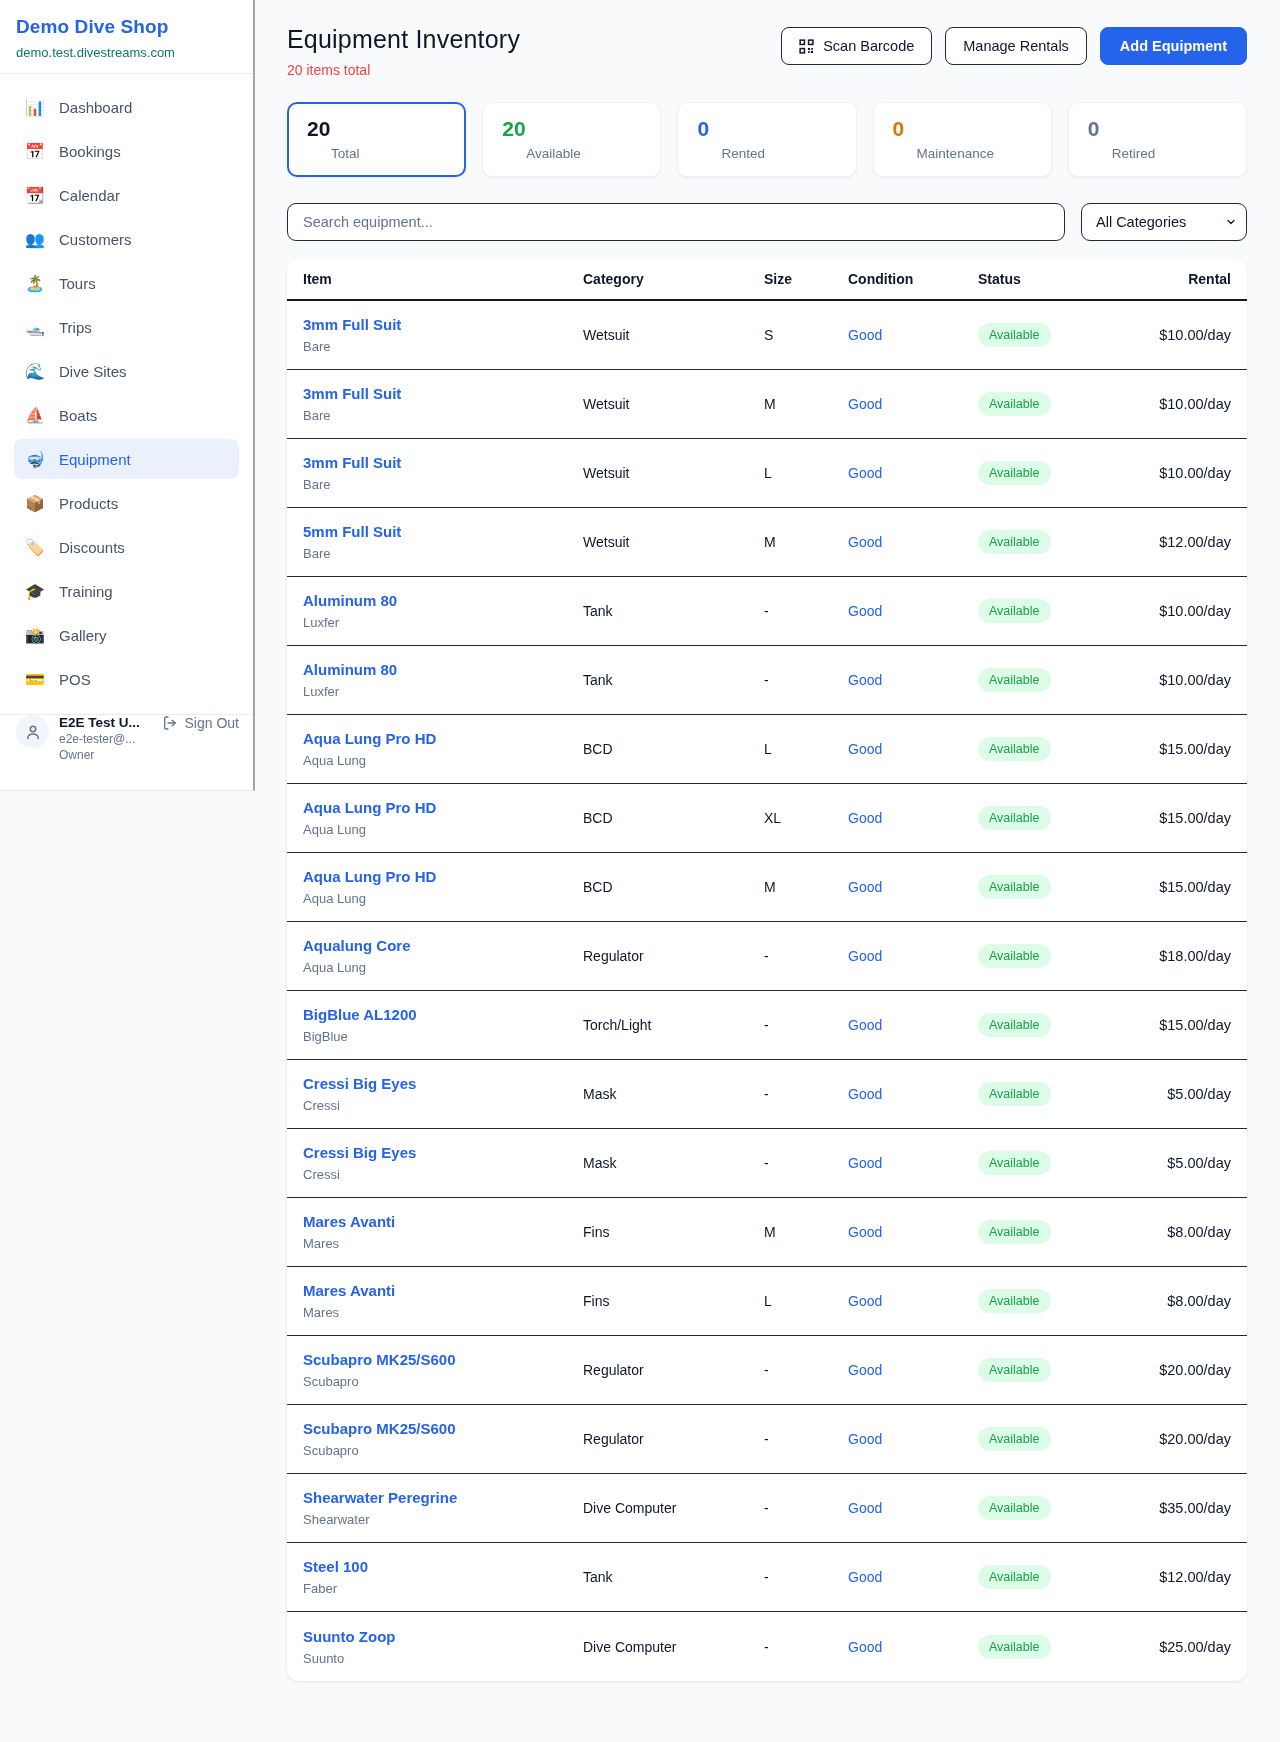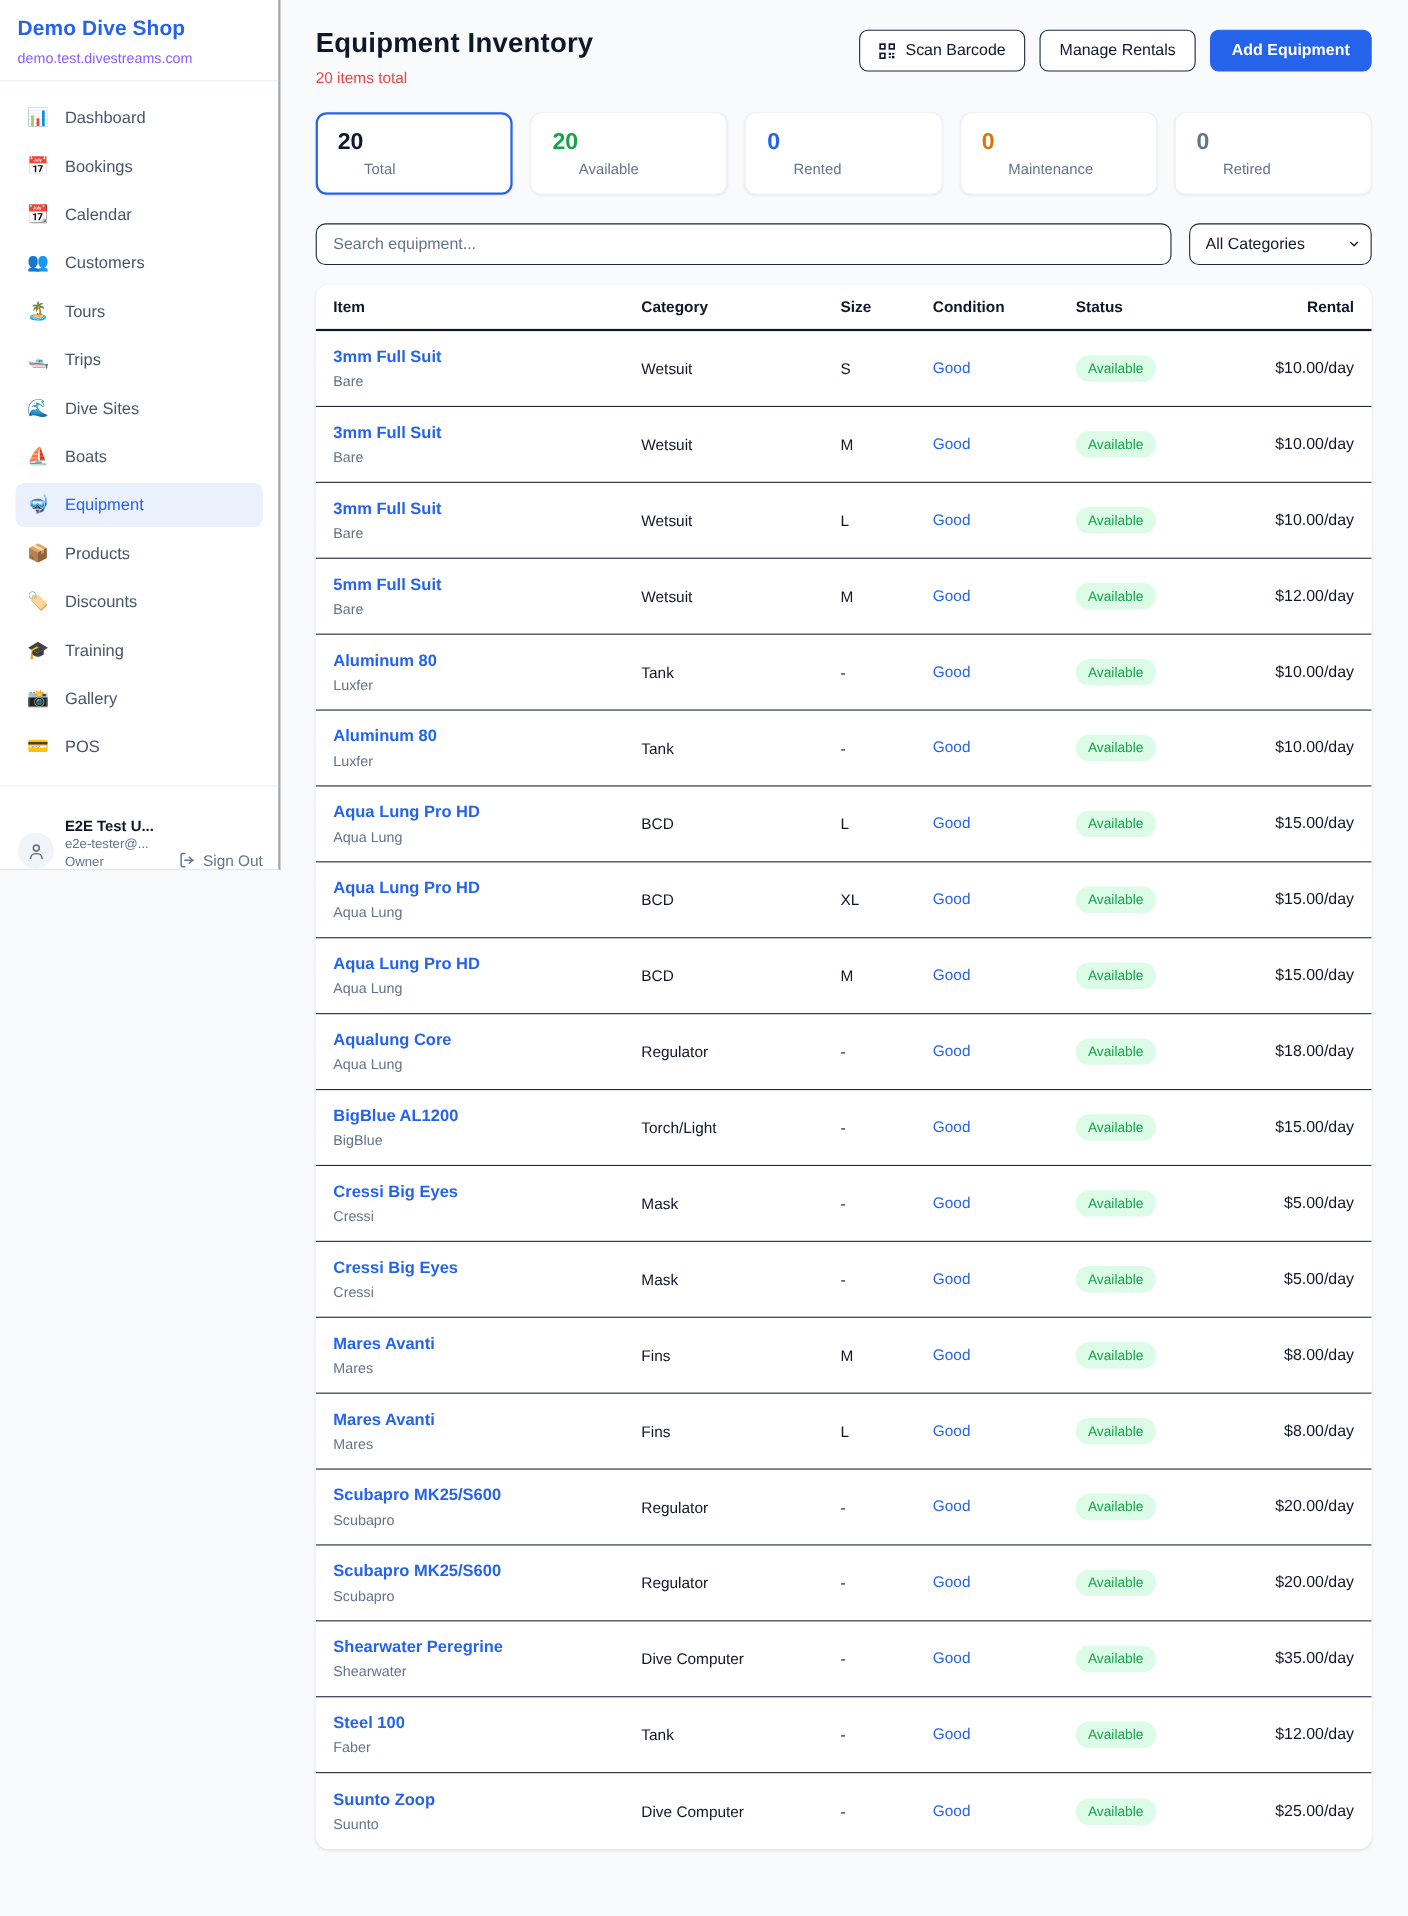--- a/index.html
+++ b/index.html
@@ -14,47 +14,47 @@
   
   .sidebar {
     position: absolute; left:0; top:0;
     width: 255px; height: 791px;
     background:#ffffff;
     border-right:2px solid #a3a3a3;
     border-bottom:1px solid #e2e8f0;
   }
   .brand-area { padding: 16px 18px 13px 16px; border-bottom:1px solid #e8edf3; }
   .brand { color:#2563eb; font-size:19px; font-weight:bold; letter-spacing:.1px; cursor:pointer; }
-  .subdomain { color:#8b5cf6; font-size:13px; margin-top:7px; }
+  .subdomain { color:#0f766e; font-size:13px; margin-top:7px; }
   .nav { padding: 13px 14px 0 14px; }
   .nav-item {
     display:flex; align-items:center; gap:13px;
     height:40px; padding:0 10px; margin-bottom:4px;
     border-radius:8px; color:#475569; font-size:15px; cursor:pointer;
   }
   .nav-item.active { background:#eaf1fd; color:#2563eb; }
   .nav-icon { width:22px; font-size:16px; text-align:center; flex:0 0 22px; }
   .user-area {
     position:absolute; left:0; right:0; bottom:0; height:76px;
     border-top:1px solid #e8edf3;
-    display:flex; align-items:flex-end; gap:10px; padding:0 14px 0 16px;
+    display:flex; align-items:flex-start; gap:10px; padding:0 14px 0 16px;
   }
   .avatar {
     width:33px; height:33px; border-radius:50%; background:#f1f5f9;
     display:flex; align-items:center; justify-content:center; flex:0 0 33px;
   }
   .user-info { flex:1; min-width:0; }
   .user-name { font-size:13.5px; font-weight:bold; color:#0f172a; white-space:nowrap; }
   .user-email, .user-role { font-size:12px; color:#64748b; margin-top:2px; white-space:nowrap; }
   .signout { display:flex; align-items:center; gap:7px; color:#64748b; font-size:14px; cursor:pointer; white-space:nowrap; }
 
   
   .main { margin-left:255px; padding: 25px 33px 0 32px; }
   .header-row { display:flex; justify-content:space-between; align-items:flex-start; }
-  .page-title { font-size:25px; font-weight:bold; color:#0f172a; letter-spacing:.2px; }
+  .page-title { font-size:25px; font-weight:normal; color:#0f172a; letter-spacing:.2px; }
   .page-subtitle { font-size:14px; color:#ef4444; margin-top:8px; }
   .header-buttons { display:flex; gap:13px; margin-top:2px; }
   .btn {
     height:38px; padding:0 17px; border-radius:8px;
     background:#ffffff; border:1px solid #1f2937; color:#0f172a;
     font-size:14.5px; font-family:"Liberation Sans", sans-serif;
     display:flex; align-items:center; gap:9px; cursor:pointer; white-space:nowrap;
   }
   .btn-primary { background:#2563eb; border:1px solid #2563eb; color:#ffffff; font-weight:bold; padding:16px 19px; }
 

